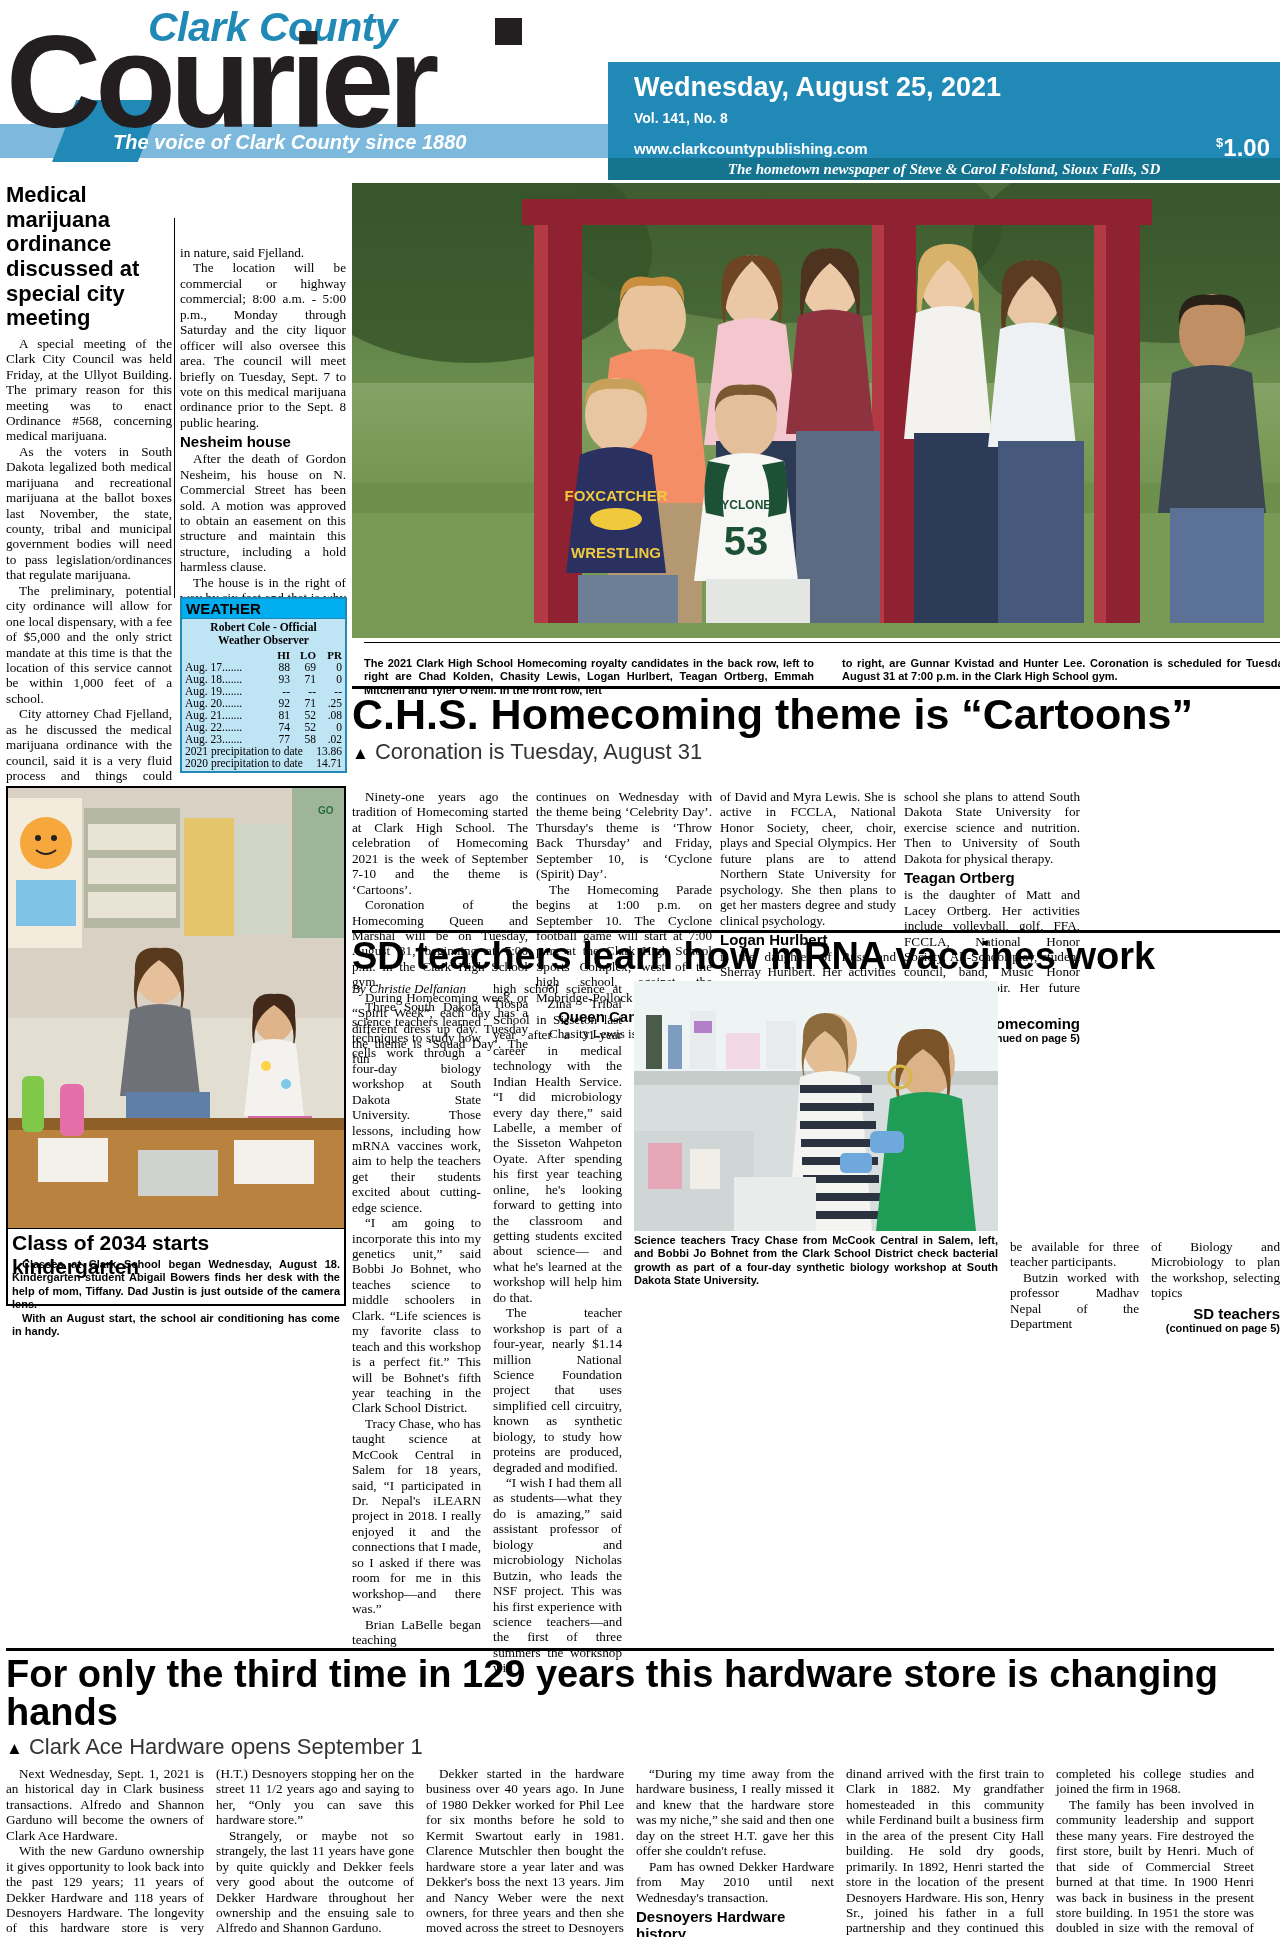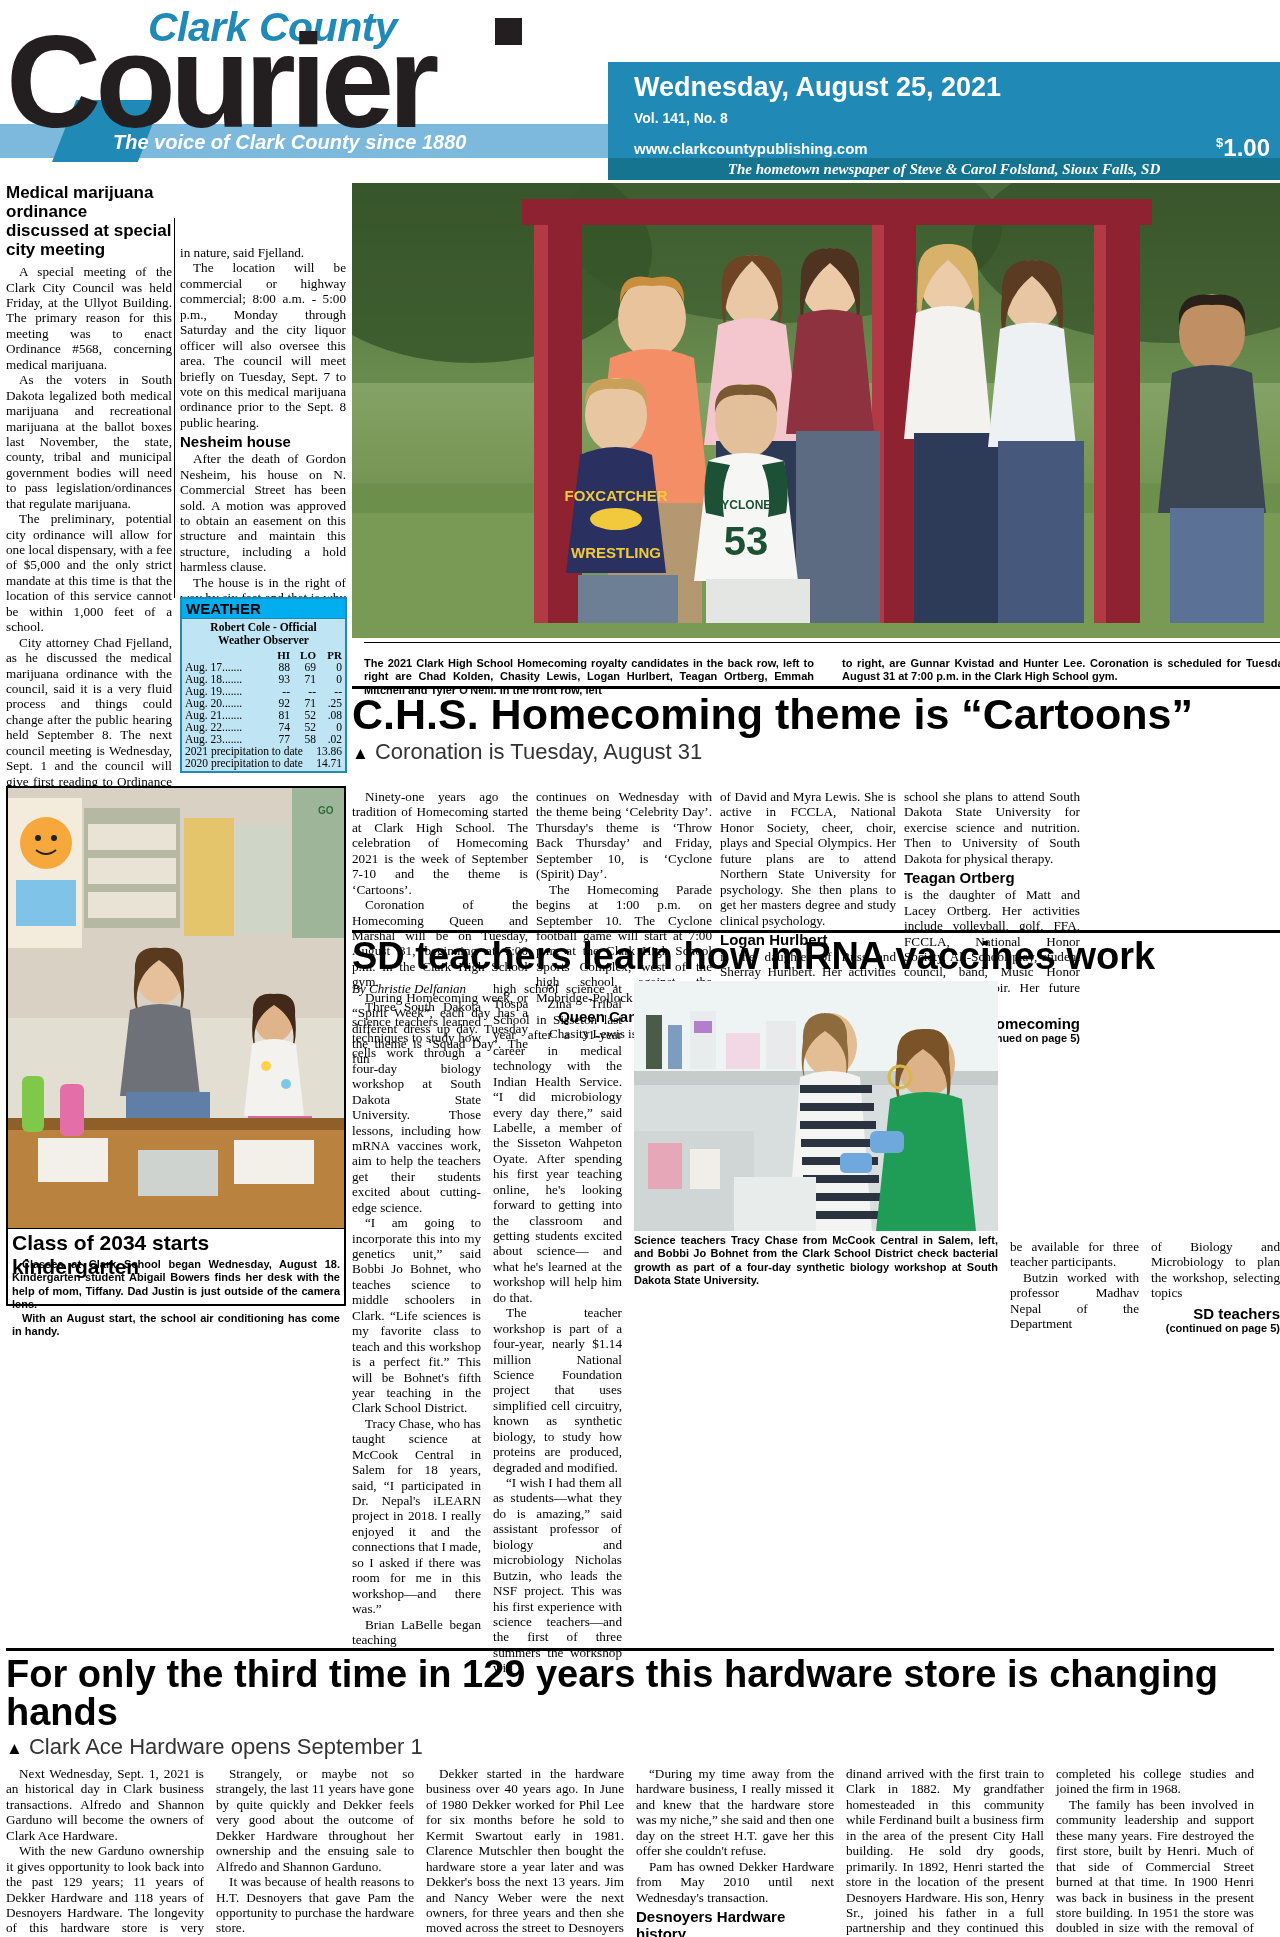--- a/index.html
+++ b/index.html
@@ -74,21 +74,21 @@
     position:absolute; left:608px; top:158px; width:672px; height:22px;
     background:#15748f;
     font-family:"Liberation Serif", serif;
     font-weight:bold; font-style:italic; font-size:15px; color:#fff;
     text-align:center; line-height:22px;
   }
 
   
   .hl1 {
     font-family:"Liberation Sans", sans-serif;
-    font-weight:bold; font-size:17px; line-height:1.12; color:#000;
+    font-weight:bold; font-size:22px; line-height:1.12; color:#000;
     margin:0 0 5px 0;
   }
   .hl-huge {
     font-family:"Liberation Sans", sans-serif;
     font-weight:bold; font-size:43px; line-height:1.0; color:#000;
     margin:0;
   }
   .hl-mega {
     font-family:"Liberation Sans", sans-serif;
     font-weight:bold; font-size:38px; line-height:1.0; color:#000;
@@ -584,20 +584,21 @@
     <div class="rule-thick" style="margin-bottom:4px"></div>
     <h1 class="hl-mega">For only the third time in 129 years this hardware store is changing hands</h1>
     <div class="deck"><span class="tri">▲</span> <span>Clark Ace Hardware opens September 1</span></div>
     <div class="hw-cols">
       <div>
         <p class="body">Next Wednesday, Sept. 1, 2021 is an historical day in Clark business transactions. Alfredo and Shannon Garduno will become the owners of Clark Ace Hardware.</p>
         <p class="body">With the new Garduno ownership it gives opportunity to look back into the past 129 years; 11 years of Dekker Hardware and 118 years of Desnoyers Hardware. The longevity of this hardware store is very important to the community.</p>
 
       </div>
       <div>
+        <p class="body noind">(H.T.) Desnoyers stopping her on the street 11 1/2 years ago and saying to her, “Only you can save this hardware store.”</p>
         <p class="body">Strangely, or maybe not so strangely, the last 11 years have gone by quite quickly and Dekker feels very good about the outcome of Dekker Hardware throughout her ownership and the ensuing sale to Alfredo and Shannon Garduno.</p>
         <p class="body">It was because of health reasons to H.T. Desnoyers that gave Pam the opportunity to purchase the hardware store.</p>
       </div>
       <div>
         <p class="body">Dekker started in the hardware business over 40 years ago.  In June of 1980 Dekker worked for Phil Lee for six months before he sold to Kermit Swartout early in 1981. Clarence Mutschler then bought the hardware store a year later and was Dekker's boss the next 13 years. Jim and Nancy Weber were the next owners, for three years and then she moved across the street to Desnoyers Hardware for five years before a hardware store hiatus working at Cross Country Veterinary Service for four years.</p>
       </div>
       <div>
         <p class="body">“During my time away from the hardware business, I really missed it and knew that the hardware store was my niche,” she said and then one day on the street H.T. gave her this offer she couldn't refuse.</p>
         <p class="body">Pam has owned Dekker Hardware from May 2010 until next Wednesday's transaction.</p>
         <h3 class="subhead">Desnoyers Hardware history</h3>

